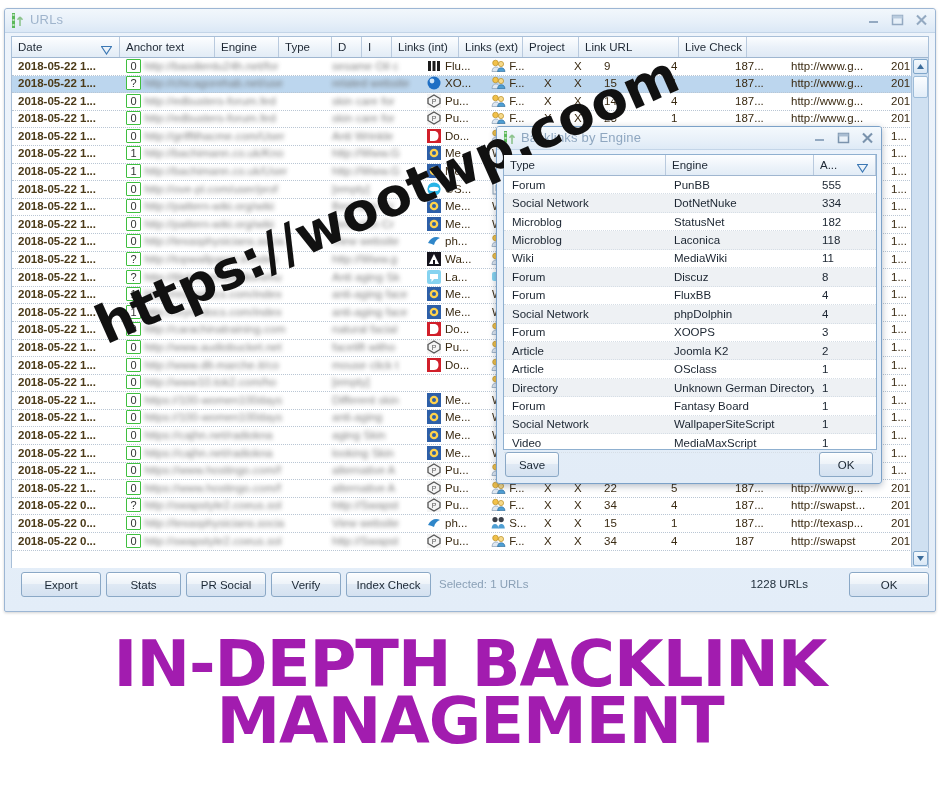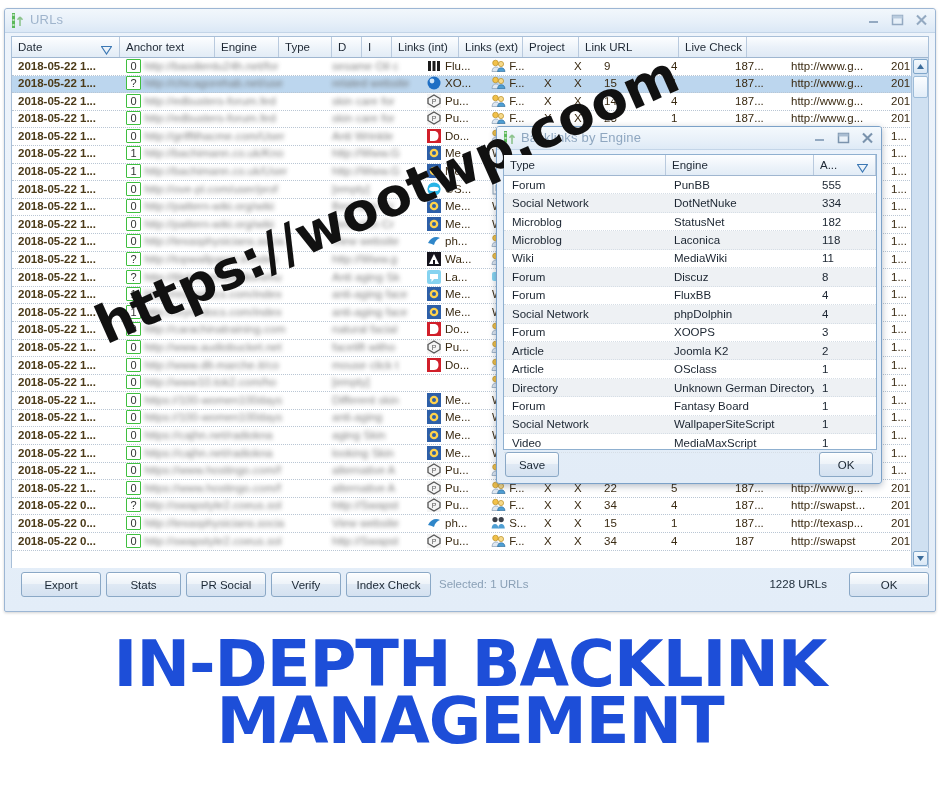--- a/index.html
+++ b/index.html
@@ -102,21 +102,21 @@
   .toolbar { position:absolute; left:6px; right:6px; bottom:6px; height:33px; }
   .btn {
     position:absolute; top:0; height:25px;
     background: linear-gradient(to bottom,#fcfdfe 0%,#edf3f9 48%,#dfe9f4 50%,#d4e1f0 100%);
     border:1px solid #8aa8c6; border-radius:3px;
     font-size:11.5px; color:#1b2733; font-family:"Liberation Sans",sans-serif;
     display:flex;align-items:center;justify-content:center;
     box-shadow: inset 0 1px 0 #fff;
   }
   .statustxt { position:absolute; left:428px; top:6px; font-size:11.5px; color:#8aa0b6; }
-  .counttxt { position:absolute; right:102px; top:6px; font-size:11.5px; color:#22303d; }
+  .counttxt { position:absolute; right:121px; top:6px; font-size:11.5px; color:#22303d; }
 
   
   .dlg {
     position:absolute; left:496px; top:126px; width:386px; height:358px;
     background: linear-gradient(to bottom,#eaf2fb 0%,#e2ecf7 100%);
     border:1px solid #7ba1c8; border-radius:3px;
     box-shadow: 0 2px 7px rgba(20,40,70,.32);
   }
   .dlg .titlebar { border-radius:2px 2px 0 0; height:23px;
     background: linear-gradient(to bottom,#f4f9fd 0%,#e9f1f9 55%,#deeaf6 100%); }
@@ -140,21 +140,21 @@
     font-family:"DejaVu Sans", sans-serif;
     font-weight:700; font-size:53px; color:#111;
     transform: rotate(-24deg); transform-origin: 0 0;
     white-space:nowrap; pointer-events:none;
     text-shadow: 0 1px 0 rgba(255,255,255,.35);
   }
 
   
   .headline {
     position:absolute; left:0; right:0; top:636px;
-    text-align:center; color:#1d4ed8;
+    text-align:center; color:#a21caf;
     font-family:"DejaVu Sans", sans-serif;
     font-weight:700; font-size:64px; line-height:57px;
     letter-spacing:-1px;
   }
   .headline .l2 { display:block; }
 </style>
 </head>
 <body>
 
 <div id="root">

